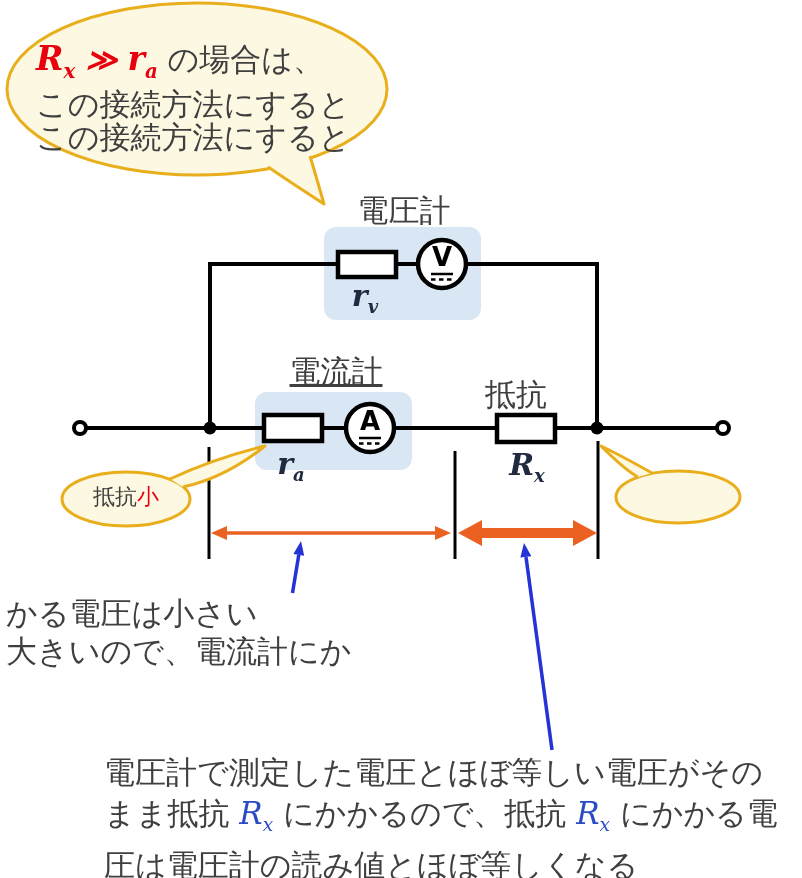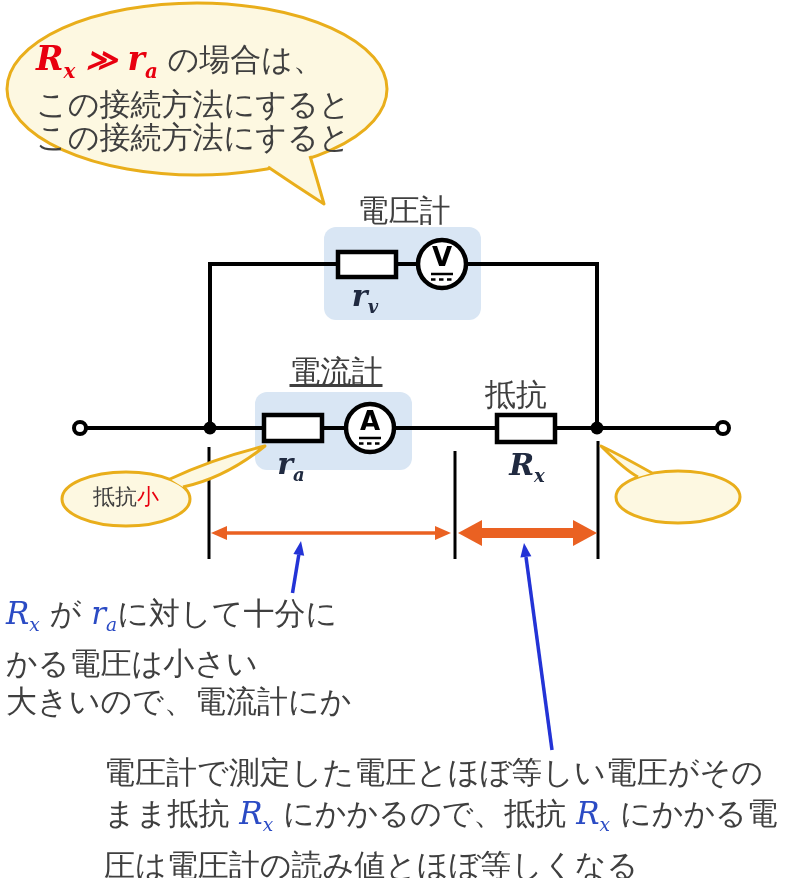--- a/index.html
+++ b/index.html
@@ -109,21 +109,20 @@
   <div class="abs txt center" style="left:355px;top:406px;width:30px;font-size:26px;font-weight:600;color:#000;">A</div>
   <div class="abs txt math navy center nowrap" style="left:266px;top:446px;width:50px;font-size:30px;text-align:center;"><span>r</span><sub>a</sub></div>
 
   <div class="abs txt jp center nowrap" style="left:483px;top:374px;width:66px;font-size:31px;">抵抗</div>
   <div class="abs txt math navy center nowrap" style="left:498px;top:447px;width:58px;font-size:30px;"><span>R</span><sub>x</sub></div>
 
   <div class="abs txt jp center nowrap" style="left:66px;top:482px;width:120px;font-size:22px;"><span>抵抗</span><span class="red-char">小</span></div>
 
 
   <div class="abs txt jp note" style="left:6px;top:594px;line-height:38px;">
-    <div><span class="math blue"><span>R</span><sub>x</sub></span><span> が </span><span class="math blue"><span>r</span><sub>a</sub></span><span>に対して十分に</span></div>
     <div>かる電圧は小さい</div>
     <div>大きいので、電流計にか</div>
   </div>
 
   <div class="abs txt jp note" style="left:104px;top:752px;line-height:41px;">
     <div>電圧計で測定した電圧とほぼ等しい電圧がその</div>
     <div><span>まま抵抗 </span><span class="math blue"><span>R</span><sub>x</sub></span><span> にかかるので、抵抗 </span><span class="math blue"><span>R</span><sub>x</sub></span><span> にかかる電</span></div>
     <div>圧は電圧計の読み値とほぼ等しくなる</div>
   </div>
 

